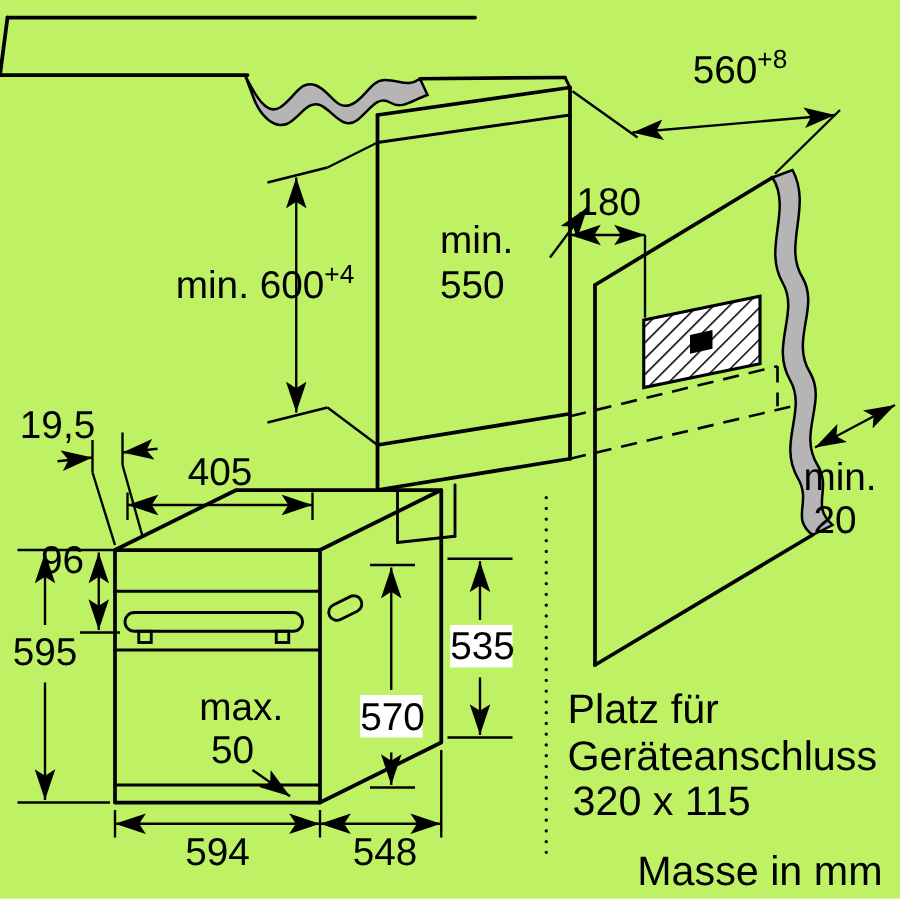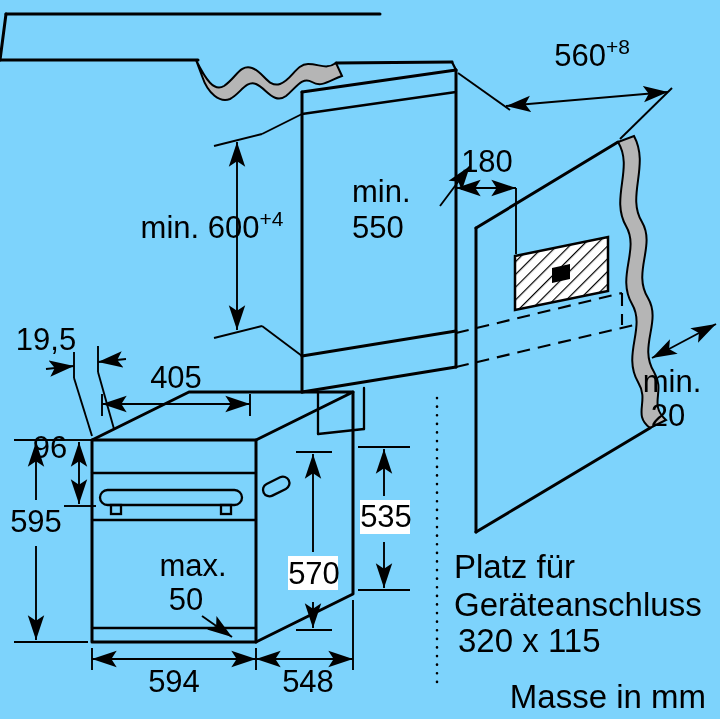--- a/index.html
+++ b/index.html
@@ -1,16 +1,16 @@
 <!DOCTYPE html>
 <html><head>
 <meta charset="utf-8">
 <style>
   html,body{margin:0;padding:0;background:#ffffff;}
-  .stage{position:relative;width:720px;height:719px;background:#7dd3fc;overflow:hidden;}
+  .stage{position:relative;width:720px;height:719px;background:#bef264;overflow:hidden;}
   svg{display:block;}
   .edge{stroke:#000;stroke-width:3;fill:none;stroke-linecap:round;stroke-linejoin:round;}
   .mid{stroke:#000;stroke-width:2.3;fill:none;stroke-linecap:round;}
   .dim{stroke:#000;stroke-width:1.9;fill:none;}
   .dash{stroke:#000;stroke-width:2.1;fill:none;stroke-dasharray:13 8;}
   .dot{stroke:#000;stroke-width:2.6;fill:none;stroke-dasharray:0.1 8.5;stroke-linecap:round;}
   text{font-family:"Liberation Sans","DejaVu Sans",sans-serif;font-size:31px;fill:#000;}
   .sup{font-size:21px;}
   .note{font-size:33px;}
   .mask{fill:#ffffff;stroke:none;}

